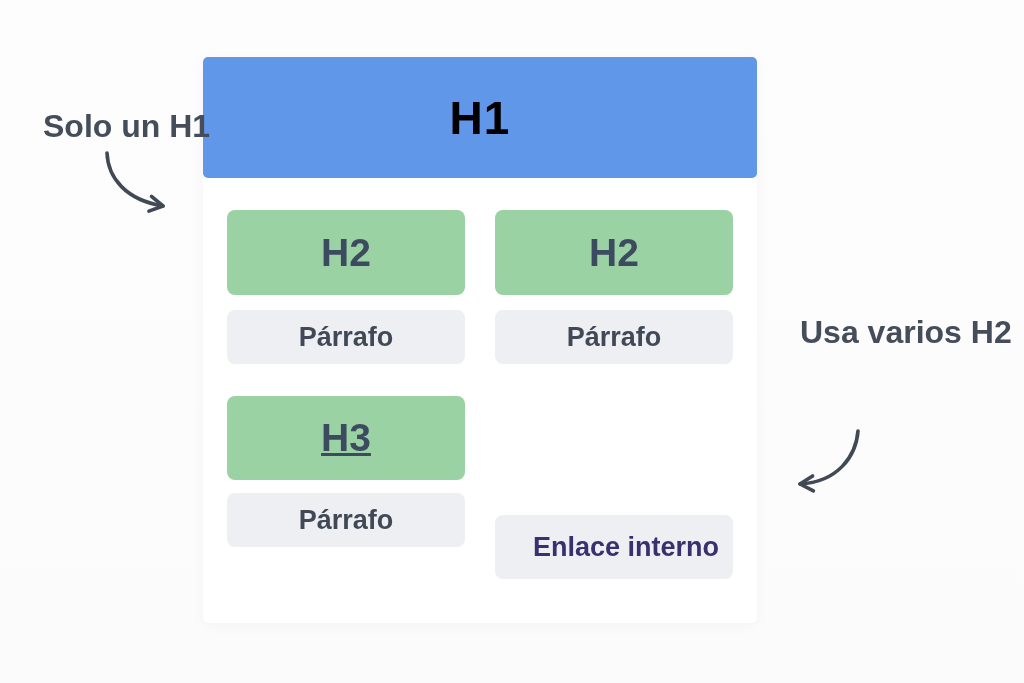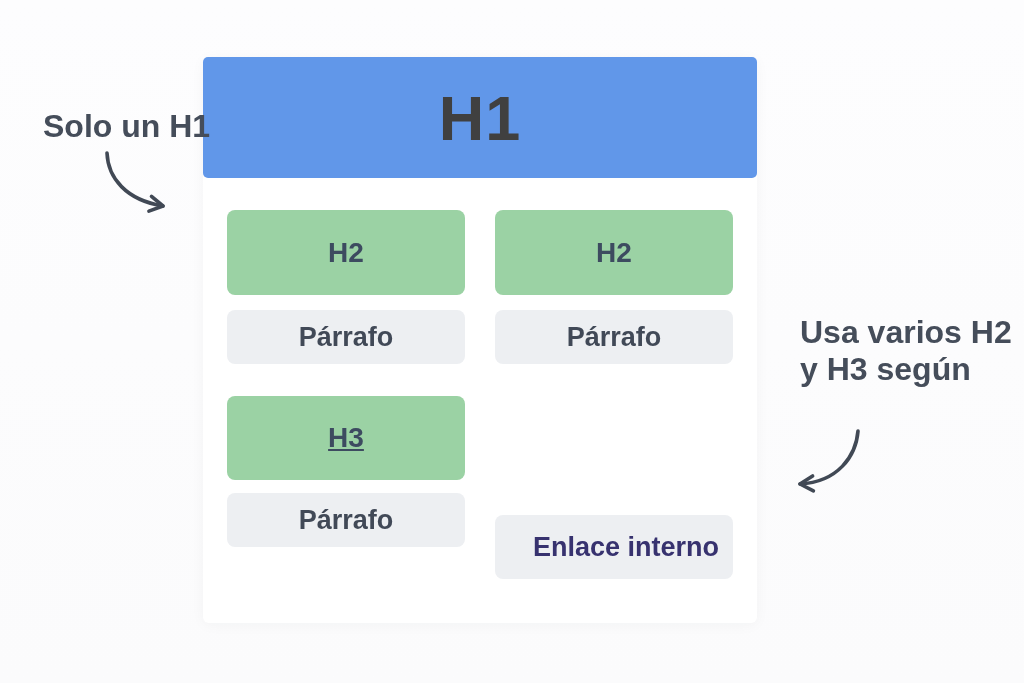--- a/index.html
+++ b/index.html
@@ -28,29 +28,29 @@
     display: flex;
     align-items: center;
     justify-content: center;
     border-radius: 8px;
   }
   .h1-bar {
     left: 0; top: 0;
     width: 554px; height: 121px;
     background: #6197e9;
     border-radius: 5px;
-    color: #404040;
-    font-size: 63px;
+    color: #000000;
+    font-size: 46px;
     font-weight: bold;
     letter-spacing: 1px;
   }
   .heading-block {
     background: #9bd2a4;
     color: #3d4b60;
-    font-size: 28px;
+    font-size: 39px;
     font-weight: bold;
     width: 238px; height: 85px;
   }
   .para-block {
     background: #edeff2;
     color: #414957;
     font-size: 27px;
     font-weight: 600;
     width: 238px; height: 54px;
   }
@@ -132,21 +132,20 @@
 
   <div class="annotation ann-left">Solo un H1</div>
 
   <svg class="arrow-svg arrow-1" width="78" height="64" viewBox="0 0 78 64" aria-hidden="true">
     <path d="M8 3 C 9 28, 27 50, 64 56"></path>
     <polyline points="52.5,46.4 64,56 49.9,61.1"></polyline>
   </svg>
 
   <div class="annotation ann-right">
     <div>Usa varios H2</div>
-    <div>y H3 según</div>
   </div>
 
   <svg class="arrow-svg arrow-2" width="76" height="66" viewBox="0 0 76 66" aria-hidden="true">
     <path d="M68 3 C 66 28, 48 54, 10 56"></path>
     <polyline points="22.6,47.9 10,56 23.4,62.9"></polyline>
   </svg>
 
 </div>
 
 </body></html>

